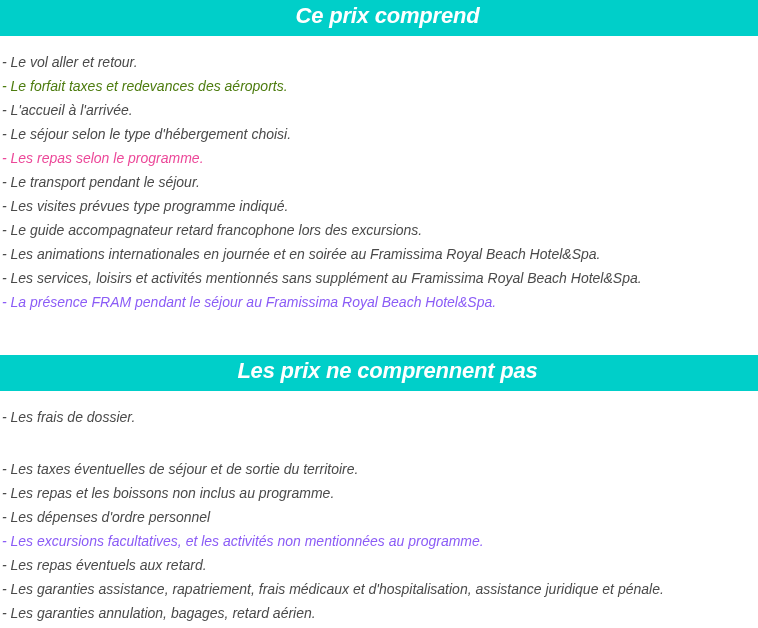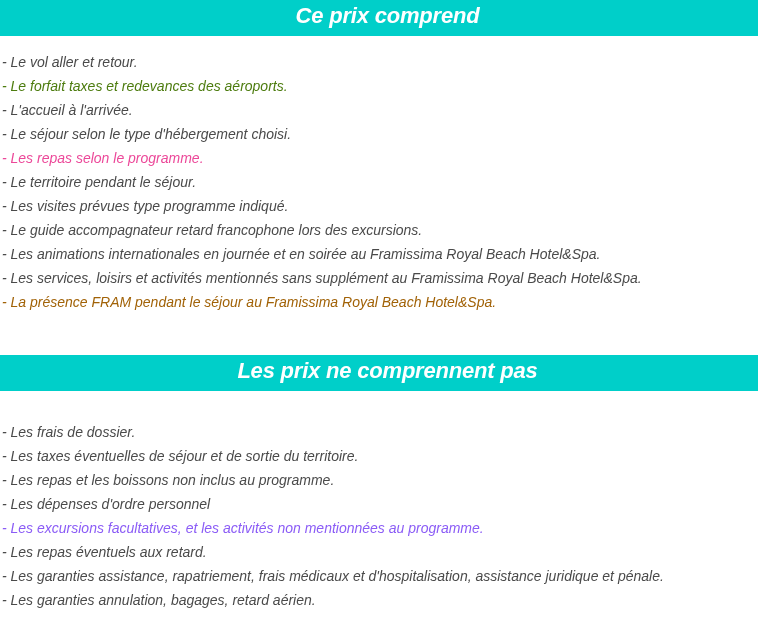--- a/index.html
+++ b/index.html
@@ -55,57 +55,57 @@
     font-style: italic;
     line-height: 24px;
     height: 24px;
     padding-left: 2px;
     white-space: nowrap;
     overflow: hidden;
   }
 
   
   #section-included .section-body { padding-top: 14px; }
-  #section-excluded .section-body { padding-top: 29px; }
+  #section-excluded .section-body { padding-top: 14px; }
 
   .section-gap { height: 41px; }
 </style>
 </head>
 <body style="background: rgb(255, 255, 255);">
 
 <div class="page">
 
   <section id="section-included">
     <div class="section-header" style="background: rgb(0, 207, 201);">
       <span class="section-title" style="color: rgb(255, 255, 255);">Ce prix comprend</span>
     </div>
     <ul class="section-body">
         <li class="list-item" style="color: rgb(74, 74, 74);">- Le vol aller et retour.</li>
         <li class="list-item" style="color: #4d7c0f;">- Le forfait taxes et redevances des aéroports.</li>
         <li class="list-item" style="color: rgb(74, 74, 74);">- L'accueil à l'arrivée.</li>
         <li class="list-item" style="color: rgb(74, 74, 74);">- Le séjour selon le type d'hébergement choisi.</li>
         <li class="list-item" style="color: #ec4899;">- Les repas selon le programme.</li>
-        <li class="list-item" style="color: rgb(74, 74, 74);">- Le territoire pendant le séjour.</li>
+        <li class="list-item" style="color: rgb(74, 74, 74);">- Le transport pendant le séjour.</li>
         <li class="list-item" style="color: rgb(74, 74, 74);">- Les visites prévues type programme indiqué.</li>
         <li class="list-item" style="color: rgb(74, 74, 74);">- Le guide accompagnateur retard francophone lors des excursions.</li>
         <li class="list-item" style="color: rgb(74, 74, 74);">- Les animations internationales en journée et en soirée au Framissima Royal Beach Hotel&amp;Spa.</li>
         <li class="list-item" style="color: rgb(74, 74, 74);">- Les services, loisirs et activités mentionnés sans supplément au Framissima Royal Beach Hotel&amp;Spa.</li>
-        <li class="list-item" style="color: #a16207;">- La présence FRAM pendant le séjour au Framissima Royal Beach Hotel&amp;Spa.</li>
+        <li class="list-item" style="color: #8b5cf6;">- La présence FRAM pendant le séjour au Framissima Royal Beach Hotel&amp;Spa.</li>
       </ul>
   </section>
 
   <div class="section-gap"></div>
 
   <section id="section-excluded">
     <div class="section-header" style="background: rgb(0, 207, 201);">
       <span class="section-title" style="color: rgb(255, 255, 255); font-style: italic;">Les prix ne comprennent pas</span>
     </div>
     <ul class="section-body">
         <li class="list-item" style="color: rgb(74, 74, 74);">- Les frais de dossier.</li>
-        <li class="list-item" style="color: rgb(74, 74, 74);">- Les taxes éventuelles de séjour et de sortie du territoire.</li>
+        <li class="list-item" style="color: rgb(74, 74, 74); margin-top: 28px;">- Les taxes éventuelles de séjour et de sortie du territoire.</li>
         <li class="list-item" style="color: rgb(74, 74, 74);">- Les repas et les boissons non inclus au programme.</li>
         <li class="list-item" style="color: rgb(74, 74, 74);">- Les dépenses d'ordre personnel</li>
         <li class="list-item" style="color: #8b5cf6;">- Les excursions facultatives, et les activités non mentionnées au programme.</li>
         <li class="list-item" style="color: rgb(74, 74, 74);">- Les repas éventuels aux retard.</li>
         <li class="list-item" style="color: rgb(74, 74, 74);">- Les garanties assistance, rapatriement, frais médicaux et d'hospitalisation, assistance juridique et pénale.</li>
         <li class="list-item" style="color: rgb(74, 74, 74);">- Les garanties annulation, bagages, retard aérien.</li>
       </ul>
   </section>
 
 </div>

